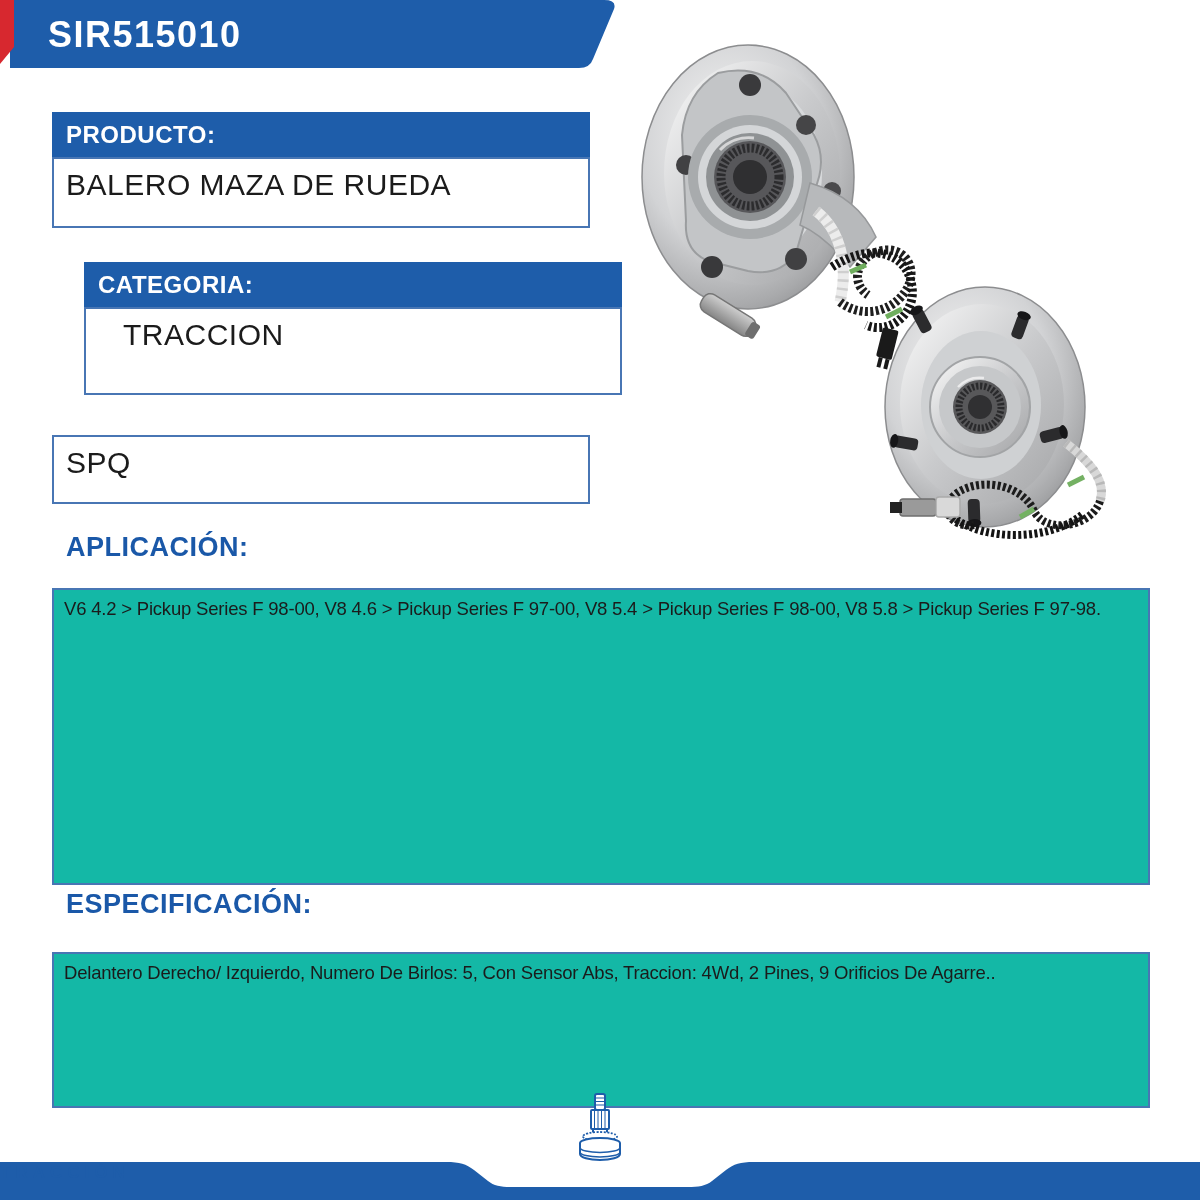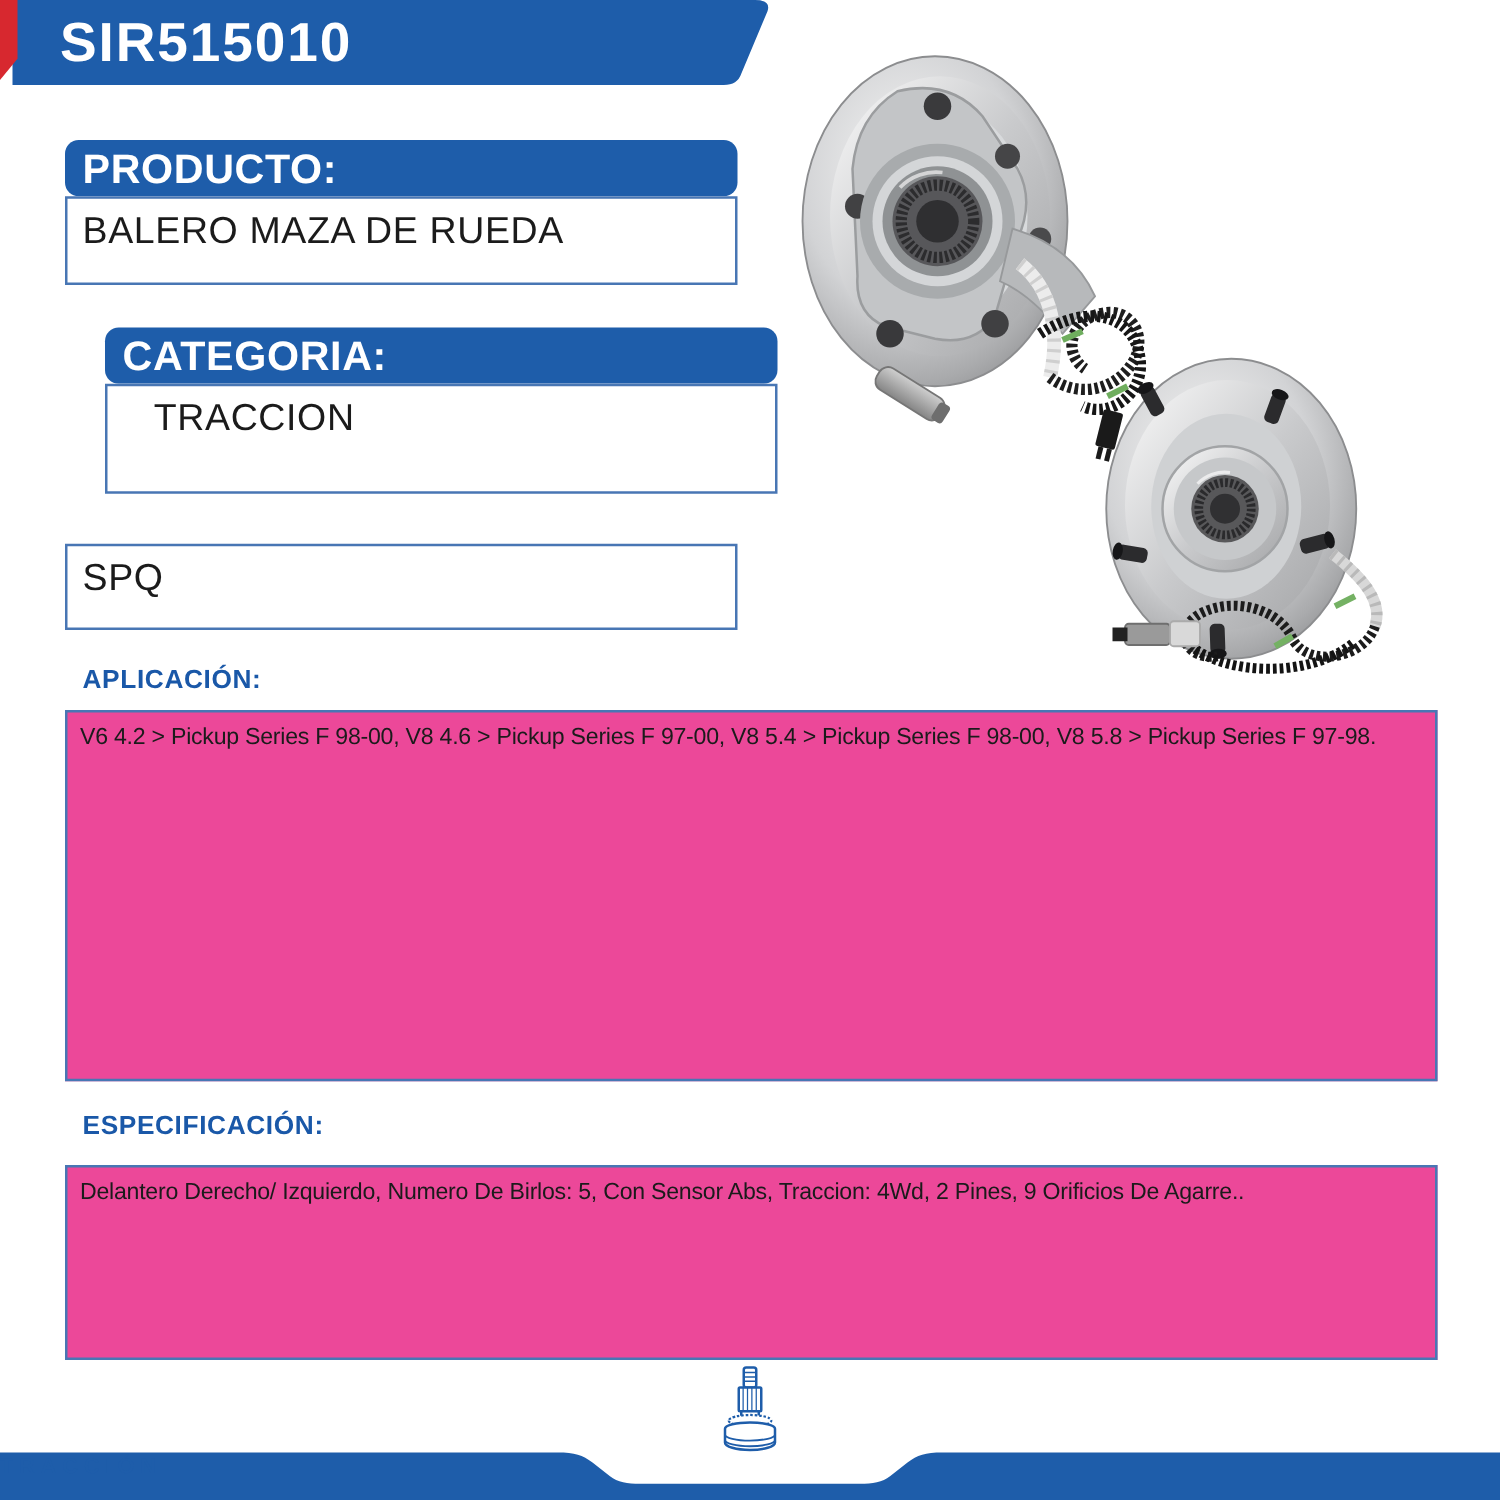--- a/index.html
+++ b/index.html
@@ -13,54 +13,54 @@
   body{
     width:1200px;height:1200px;position:relative;background:#fff;
     font-family:"Liberation Sans", sans-serif;overflow:hidden;
   }
   .abs{position:absolute;}
 
   
   .header-bar-svg{left:0;top:0;width:660px;height:80px;}
   .part-number{
     left:48px;top:0;height:69px;line-height:69px;color:#fff;
-    font-size:44px;font-weight:bold;letter-spacing:1.5px;z-index:3;
+    font-size:36px;font-weight:bold;letter-spacing:1.5px;z-index:3;
   }
 
   
   .field{left:52px;width:538px;z-index:2;}
   .field-label{
     background:var(--brand-blue);color:#fff;font-weight:bold;
-    font-size:33px;height:45px;line-height:46px;padding-left:14px;
-    letter-spacing:0.5px;box-sizing:border-box;border-radius:11px;
+    font-size:24px;height:45px;line-height:46px;padding-left:14px;
+    letter-spacing:0.5px;box-sizing:border-box;
   }
   .field-box{
     background:#fff;border:2px solid var(--border-blue);box-sizing:border-box;
     font-size:30px;color:var(--text-dark);padding:9px 12px 0 12px;
     letter-spacing:0.5px;
   }
   #field-producto{top:112px;}
   #field-producto .field-box{height:71px;}
   #field-categoria{top:262px;margin-left:32px;}
   #field-categoria .field-box{height:88px;padding-left:37px;}
   #field-marca{top:407px;}
   #field-marca .field-box{height:69px;margin-top:28px;}
 
   
   .section-title{
-    left:66px;color:var(--heading-blue);font-weight:bold;font-size:21px;
+    left:66px;color:var(--heading-blue);font-weight:bold;font-size:27px;
     letter-spacing:0.5px;
   }
   #aplicacion-title{top:532px;}
   #especificacion-title{top:889px;text-align:right;}
   .section-box{
-    left:52px;width:1098px;background:#ec4899;box-sizing:border-box;
+    left:52px;width:1098px;background:#14b8a6;box-sizing:border-box;
     border:2px solid var(--border-blue);
     font-size:18.5px;letter-spacing:-0.2px;color:var(--text-dark);
-    padding:7px 10px;line-height:1.35;
+    padding:7px 10px;line-height:1.35;margin-top:20px;
   }
   #aplicacion-box{top:568px;height:297px;}
   #especificacion-box{top:932px;height:156px;}
 
   
   .photo-svg{left:600px;top:15px;width:555px;height:525px;z-index:1;}
 
   
   .footer-wave-svg{left:0;top:1160px;width:1200px;height:40px;}
   .footer-label{

